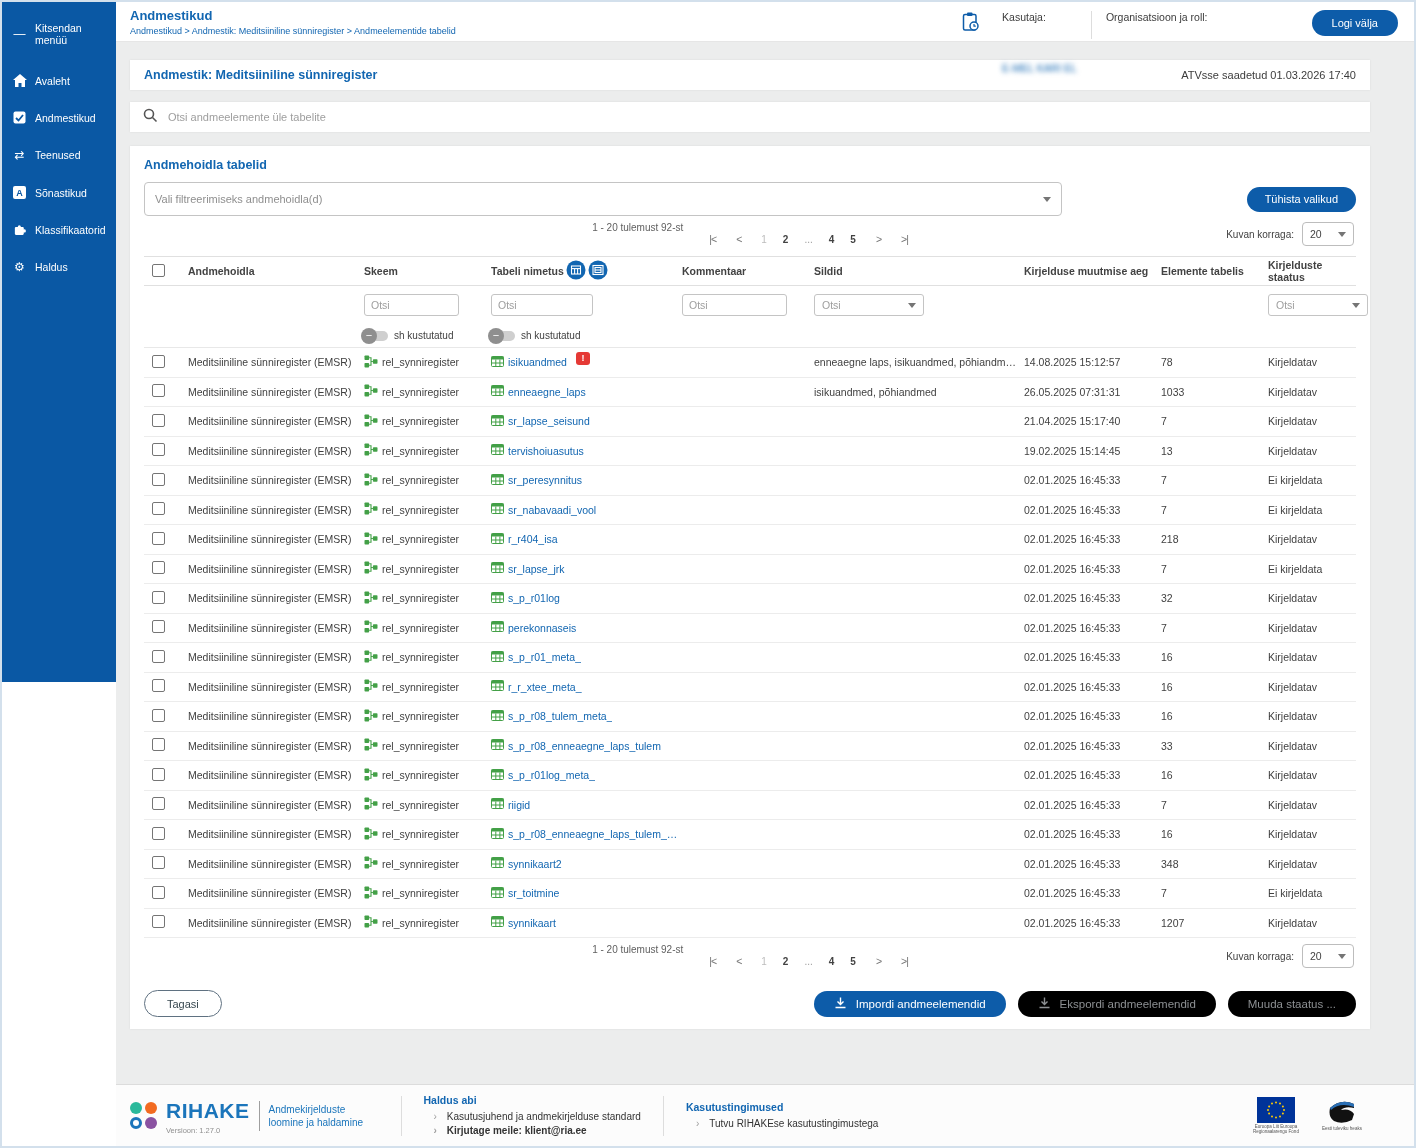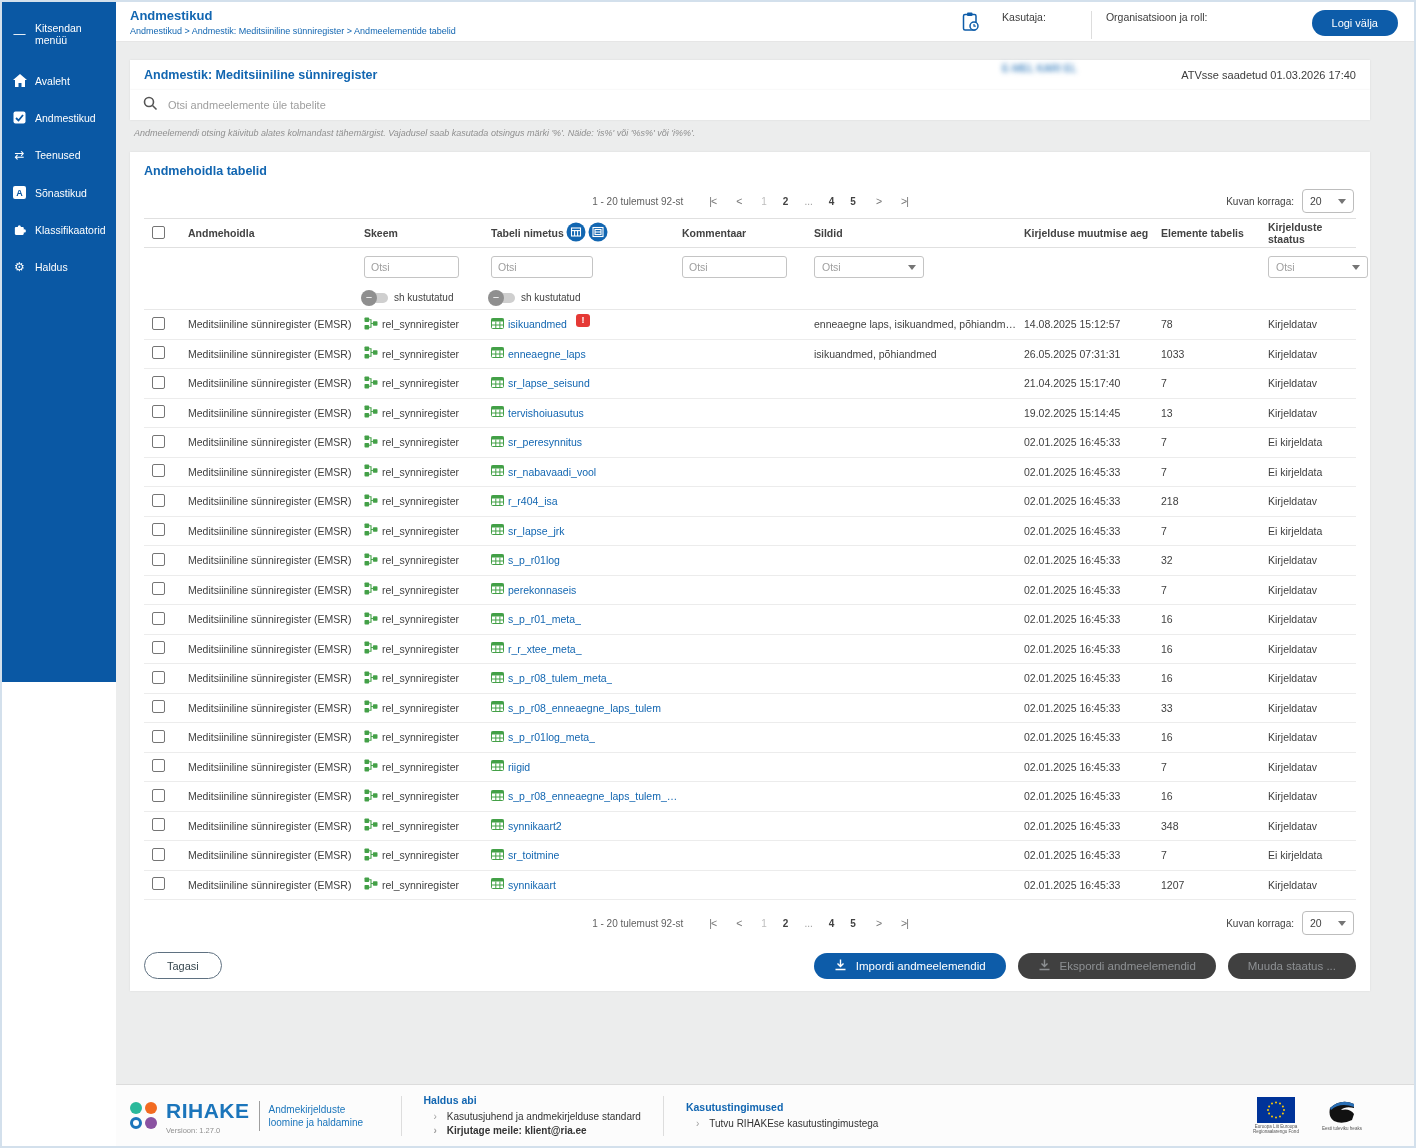--- a/index.html
+++ b/index.html
@@ -28,35 +28,35 @@
   .tb-sep { width:1px; height:28px; background:#ddd; margin-top:1px; }
   .logout { background:#0d5ca9; color:#fff; border:none; border-radius:15px; font-size:11px; padding:7px 20px; margin-left:12px; cursor:pointer; font-family:inherit; }
   .clipicon { margin-right:8px; margin-top:1px; }
 
   
   .content { flex:1; padding:18px 44px 0 14px; }
   .card { background:#fff; border-radius:0; box-shadow:0 0 2px rgba(0,0,0,.08); }
   .title-card { height:30px; display:flex; align-items:center; justify-content:space-between; padding:0 14px; }
   .title-card .left { color:#1266b1; font-size:12.5px; font-weight:bold; }
   .title-card .right { color:#3c3c3c; font-size:11px; }
-  .search-card { height:30px; display:flex; align-items:center; padding:0 12px; gap:10px; }
+  .search-card { height:30px; margin-top:12px; display:flex; align-items:center; padding:0 12px; gap:10px; }
   .search-card input { border:none; outline:none; flex:1; font-size:11px; font-family:inherit; color:#424242; }
   .search-card input::placeholder { color:#9e9e9e; }
   .hint { font-size:9px; font-style:italic; color:#8f8f8f; margin:8px 2px 0 4px; }
 
   .main-card { margin-top:14px; padding:12px 14px; }
   .section-title { color:#1266b1; font-size:12.5px; font-weight:bold; }
   .sel-row { display:flex; align-items:center; margin-top:10px; }
   .bigselect { width:918px; height:34px; border:1px solid #c4c4c4; border-radius:4px; display:flex; align-items:center; padding:0 10px; color:#8f8f8f; font-size:11px; cursor:pointer; }
   .bigselect .grow { flex:1; }
   .caret { width:0; height:0; border-left:4px solid transparent; border-right:4px solid transparent; border-top:5px solid #757575; display:inline-block; }
   .btn-clear { margin-left:auto; background:#0d5ca9; color:#fff; border:none; border-radius:13px; height:25px; padding:0 18px; font-size:11px; cursor:pointer; font-family:inherit; }
 
   
-  .pagerow { position:relative; height:34px; display:flex; align-items:center; justify-content:center; gap:26px; font-size:10px; color:#616161; margin-top:6px; }
+  .pagerow { position:relative; height:34px; display:flex; justify-content:center; gap:26px; font-size:10px; color:#616161; margin-top:6px; }
   .pager { display:flex; align-items:center; gap:20px; }
   .pg-ctl { color:#757575; font-size:10.5px; letter-spacing:-1px; cursor:pointer; }
   .pager-pages { display:flex; gap:16px; }
   .pg { color:#424242; font-weight:bold; cursor:pointer; }
   .pg.cur { color:#bdbdbd; font-weight:normal; cursor:default; }
   .pg.dots { color:#9e9e9e; font-weight:normal; cursor:default; }
   .perpage { position:absolute; right:2px; display:flex; align-items:center; gap:8px; color:#424242; }
   .ppbox { width:52px; height:24px; border:1px solid #bdbdbd; border-radius:4px; display:flex; align-items:center; justify-content:space-between; padding:0 7px; cursor:pointer; font-size:10.5px; }
 
   
@@ -78,21 +78,21 @@
   .checkbox { width:13px; height:13px; border:1.5px solid #757575; border-radius:2px; display:inline-block; margin-left:8px; cursor:pointer; background:#fff; }
   .alert-badge { background:#e53935; color:#fff; font-weight:bold; font-size:9px; width:14px; height:13px; border-radius:3px; display:inline-flex; align-items:center; justify-content:center; margin-left:5px; transform:translateY(-4px); }
   .ellip { white-space:nowrap; overflow:hidden; text-overflow:ellipsis; padding-right:8px; }
 
   
   .actions-row { display:flex; align-items:center; margin-top:12px; }
   .btn-back { background:#fff; border:1px solid #5f7181; color:#37474f; border-radius:15px; height:27px; padding:0 22px; font-size:11px; cursor:pointer; font-family:inherit; }
   .actions-right { margin-left:auto; display:flex; gap:12px; }
   .btn-pill { border:none; border-radius:16px; height:26px; padding:0 20px; font-size:11.5px; display:flex; align-items:center; gap:9px; cursor:pointer; font-family:inherit; }
   .btn-primary { background:#0d5ca9; color:#fff; }
-  .btn-disabled { background:#404040; color:#8d9093; cursor:default; }
+  .btn-disabled { background:#000000; color:#8d9093; cursor:default; }
 
   
   .footer { height:62px; background:#fcfcfc; border-top:1px solid #dcdcdc; display:flex; align-items:center; padding:0 14px; }
   .logo-dots { display:grid; grid-template-columns:12px 12px; grid-gap:3px; margin-right:9px; }
   .dot { width:12px; height:12px; border-radius:50%; }
   .d1{background:#2ab99b}.d2{background:#f26b21}.d3{background:#fff;border:3.5px solid #1b75bb}.d4{background:#8a52a1}
   .brandwrap { position:relative; padding-bottom:10px;text-align:center; }
   .brand { color:#1b75bb; font-size:21px; font-weight:bold; letter-spacing:.5px; }
   .version { position:absolute; left:0; bottom:-2px; font-size:7.5px; color:#8f8f8f; white-space:nowrap; }
   .brand-sep { width:1px; height:30px; background:#9e9e9e; margin:0 9px; }
@@ -195,25 +195,31 @@
       </div>
 
       <div class="card search-card">
         <span><svg width="16" height="16" viewBox="0 0 16 16">
               <circle cx="7" cy="7" r="4.5" fill="none" stroke="#555" stroke-width="1.6"></circle>
               <line x1="10.5" y1="10.5" x2="14.5" y2="14.5" stroke="#555" stroke-width="1.6"></line>
             </svg></span>
         <input type="text" placeholder="Otsi andmeelemente üle tabelite" style="">
       </div>
 
-      <div class="hint">Andmeelemendi otsing käivitub alates kolmandast tähemärgist. Vajadusel saab kasutada otsingus märki '%'. Näide: 'is%' või '%s%' või 'i%%'.</div>
 
       <div class="card main-card">
         <div class="section-title">Andmehoidla tabelid</div>
 
+        <div class="sel-row">
+          <div class="bigselect">
+            <span class="grow">Vali filtreerimiseks andmehoidla(d)</span>
+            <i class="caret"></i>
+          </div>
+          <button class="btn-clear">Tühista valikud</button>
+        </div>
 
         <div class="pagerow">
           <span>1 - 20 tulemust 92-st</span>
           <div class="pager">
             <span class="pg-ctl">|&lt;</span>
             <span class="pg-ctl">&lt;</span>
             <span class="pager-pages">
                 <span class="pg cur">1</span>
                 <span class="pg">2</span>
                 <span class="pg dots">...</span>

